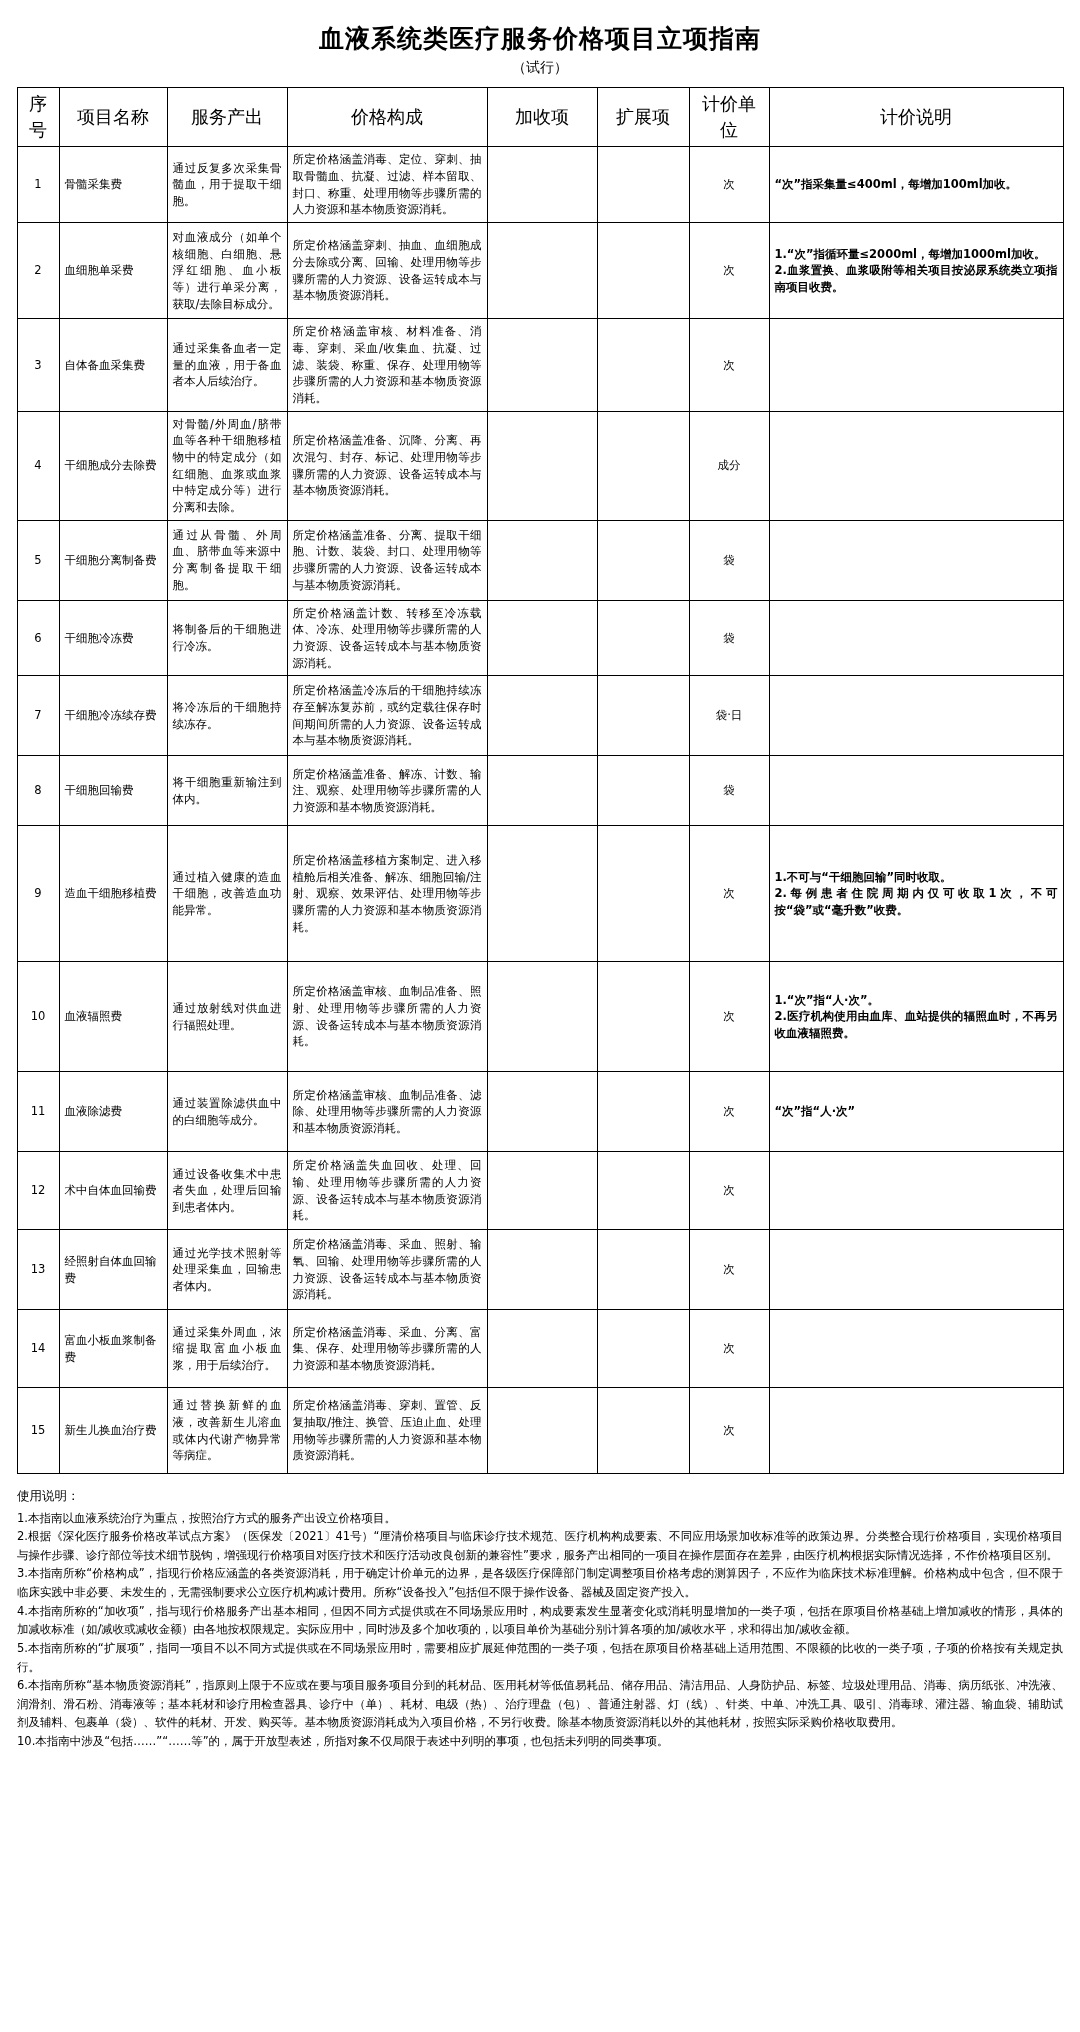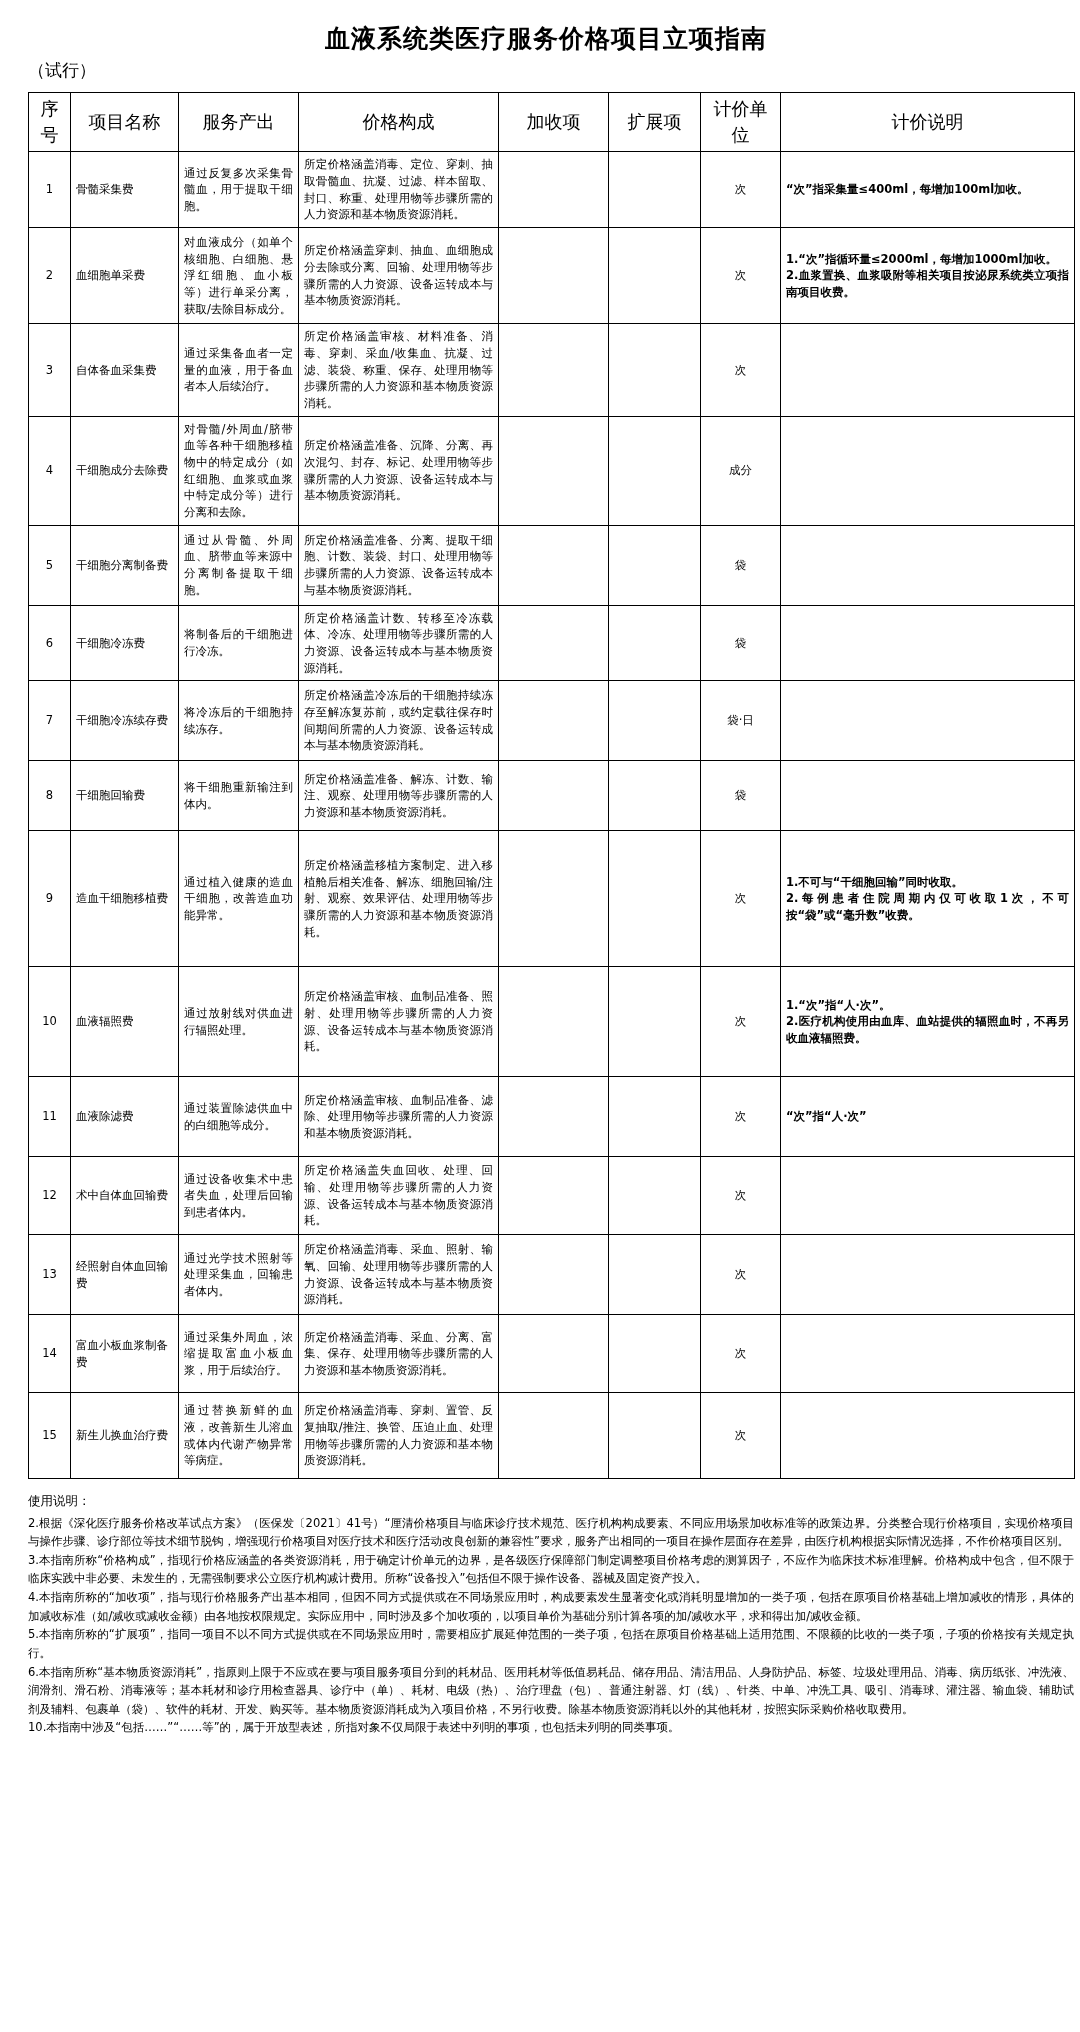--- a/index.html
+++ b/index.html
@@ -8,34 +8,34 @@
     background: #ffffff;
   }
   body {
     width: 1080px;
     font-family: "DejaVu Sans", "Liberation Sans", sans-serif;
     color: #000000;
   }
   .page {
     width: 1080px;
     box-sizing: border-box;
-    padding: 14px 16px 8px 28px;
+    padding: 14px 16px 8px 16px;
   }
   .doc-title {
     text-align: center;
     font-family: "DejaVu Serif", "Liberation Serif", serif;
     font-size: 25px;
     font-weight: bold;
     letter-spacing: 1px;
     margin: 8px 0 4px 0;
   }
   .doc-subtitle {
-    text-align: left;
+    text-align: center;
     font-family: "DejaVu Serif", "Liberation Serif", serif;
-    font-size: 17px;
+    font-size: 14px;
     margin: 0 0 10px 0;
   }
   table.main {
     width: 1046px;
     border-collapse: collapse;
     table-layout: fixed;
     margin: 0 auto;
   }
   table.main th, table.main td {
     border: 1px solid #000000;
@@ -256,20 +256,21 @@
           <td class="c-ext"></td>
           <td class="c-unit">次</td>
           <td class="c-note"></td>
         </tr>
       </tbody>
   </table>
 
   <div class="notes">
     <p class="nhead">使用说明：</p>
     <div>
+        <p>1.本指南以血液系统治疗为重点，按照治疗方式的服务产出设立价格项目。</p>
         <p>2.根据《深化医疗服务价格改革试点方案》（医保发〔2021〕41号）“厘清价格项目与临床诊疗技术规范、医疗机构构成要素、不同应用场景加收标准等的政策边界。分类整合现行价格项目，实现价格项目与操作步骤、诊疗部位等技术细节脱钩，增强现行价格项目对医疗技术和医疗活动改良创新的兼容性”要求，服务产出相同的一项目在操作层面存在差异，由医疗机构根据实际情况选择，不作价格项目区别。</p>
         <p>3.本指南所称“价格构成”，指现行价格应涵盖的各类资源消耗，用于确定计价单元的边界，是各级医疗保障部门制定调整项目价格考虑的测算因子，不应作为临床技术标准理解。价格构成中包含，但不限于临床实践中非必要、未发生的，无需强制要求公立医疗机构减计费用。所称“设备投入”包括但不限于操作设备、器械及固定资产投入。</p>
         <p>4.本指南所称的“加收项”，指与现行价格服务产出基本相同，但因不同方式提供或在不同场景应用时，构成要素发生显著变化或消耗明显增加的一类子项，包括在原项目价格基础上增加减收的情形，具体的加减收标准（如/减收或减收金额）由各地按权限规定。实际应用中，同时涉及多个加收项的，以项目单价为基础分别计算各项的加/减收水平，求和得出加/减收金额。</p>
         <p>5.本指南所称的“扩展项”，指同一项目不以不同方式提供或在不同场景应用时，需要相应扩展延伸范围的一类子项，包括在原项目价格基础上适用范围、不限额的比收的一类子项，子项的价格按有关规定执行。</p>
         <p>6.本指南所称“基本物质资源消耗”，指原则上限于不应或在要与项目服务项目分到的耗材品、医用耗材等低值易耗品、储存用品、清洁用品、人身防护品、标签、垃圾处理用品、消毒、病历纸张、冲洗液、润滑剂、滑石粉、消毒液等；基本耗材和诊疗用检查器具、诊疗中（单）、耗材、电级（热）、治疗理盘（包）、普通注射器、灯（线）、针类、中单、冲洗工具、吸引、消毒球、灌注器、输血袋、辅助试剂及辅料、包裹单（袋）、软件的耗材、开发、购买等。基本物质资源消耗成为入项目价格，不另行收费。除基本物质资源消耗以外的其他耗材，按照实际采购价格收取费用。</p>
         <p>10.本指南中涉及“包括……”“……等”的，属于开放型表述，所指对象不仅局限于表述中列明的事项，也包括未列明的同类事项。</p>
       </div>
   </div>
 
 </div>

